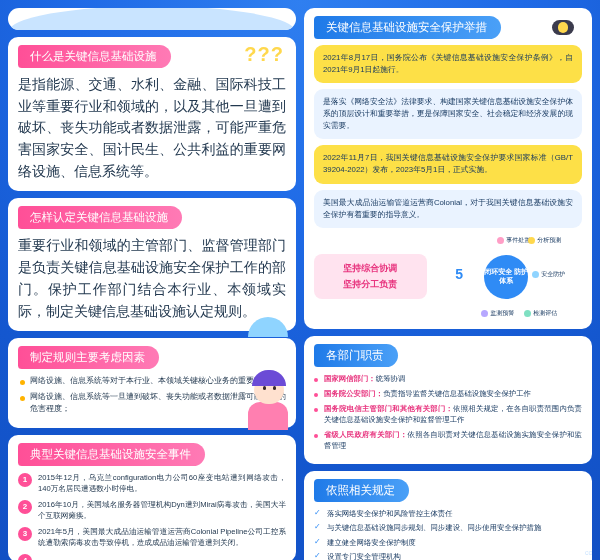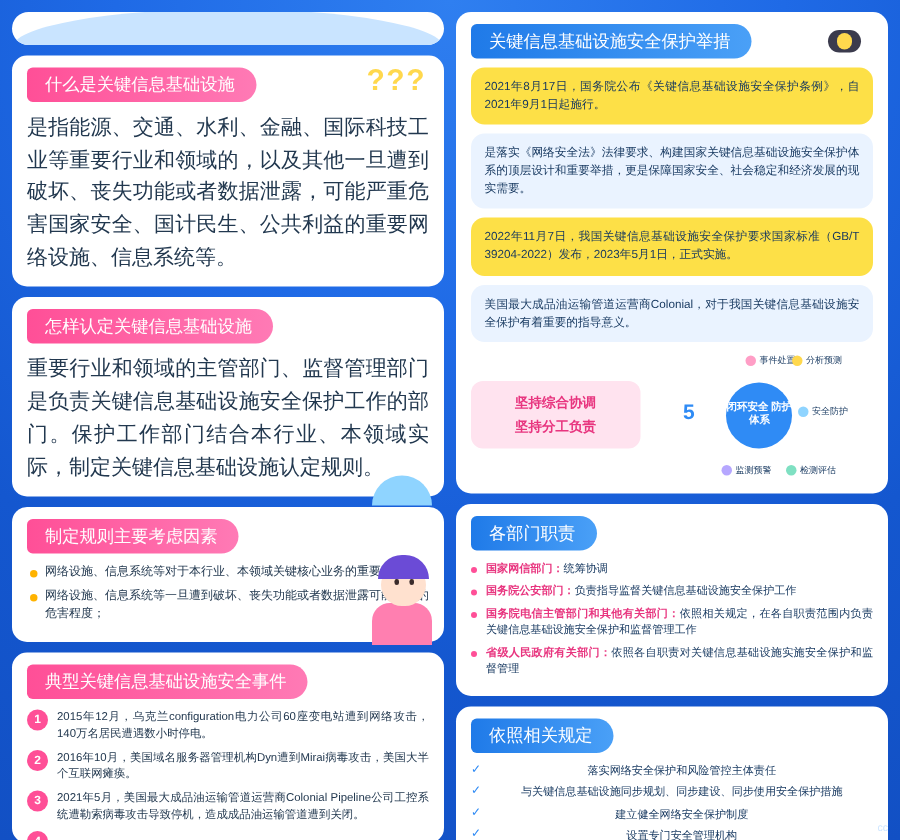--- a/index.html
+++ b/index.html
@@ -154,21 +154,21 @@
   }
   .duty li:before{
     content:""; position:absolute; left:0; top:5px;
     width:4px;height:4px;border-radius:50%; background:#ff4f97;
   }
   .duty .lead { color:#e8357f; font-weight:bold; }
 
   .checks { list-style:none; margin:0; padding:0; }
   .checks li {
     position:relative; padding-left:13px; margin-bottom:3px;
-    font-size:7.4px; line-height:1.5; color:#14365e;text-align:center;
+    font-size:7.4px; line-height:1.5; color:#14365e;
   }
   .checks li:before{
     content:"✓"; position:absolute; left:0; top:-1px;
     color:#2f8bf5; font-size:8px; font-weight:bold;
   }
 
   
   .blob { position:absolute; border-radius:50%; }
   .blob.c { background:#8fd4ff; }
 

